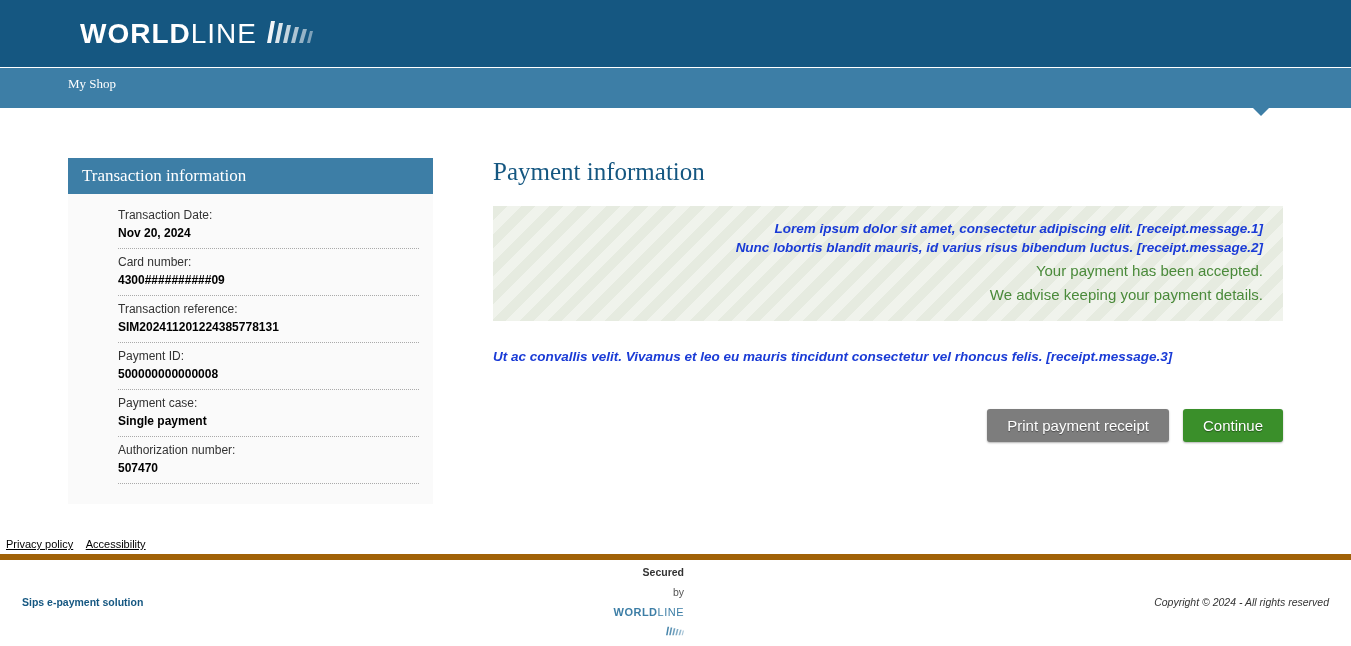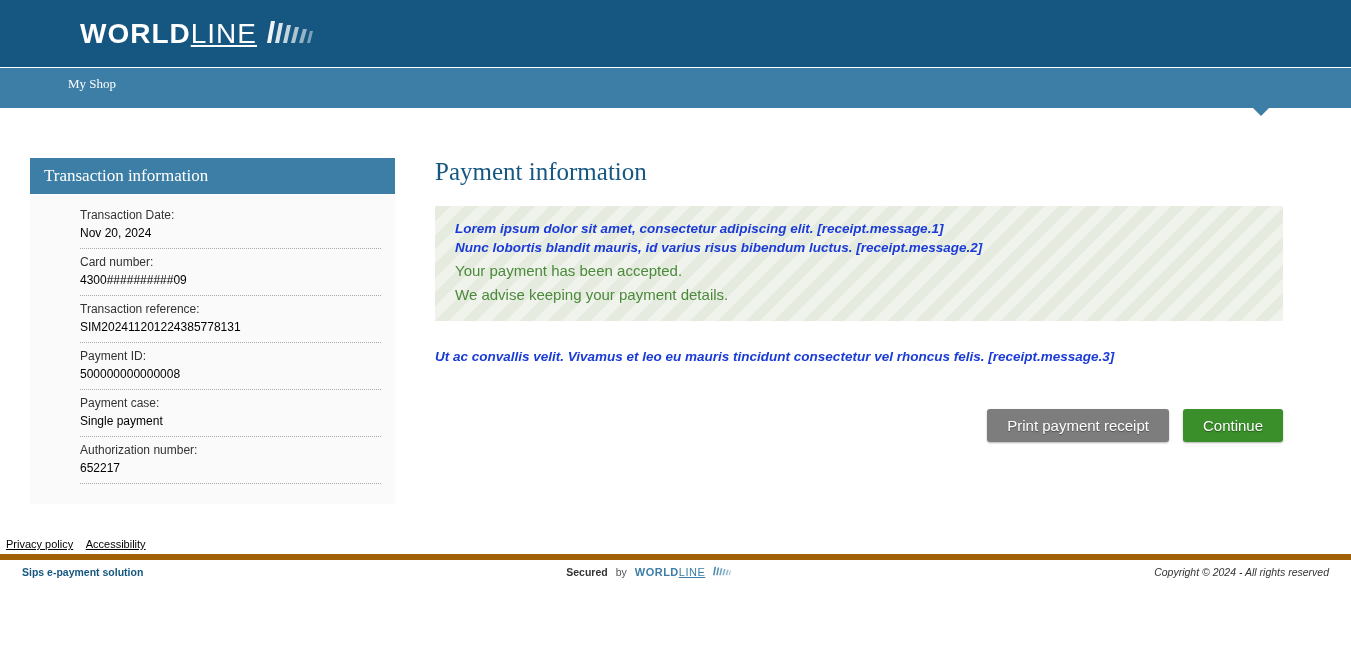--- a/index.html
+++ b/index.html
@@ -28,21 +28,20 @@
     }
     .logo-text {
       font-size: 28px;
       letter-spacing: 1px;
     }
     .logo-bold {
       font-weight: 900;
     }
     .logo-thin {
       font-weight: 300;
-      text-decoration: underline;
     }
     .logo-icon {
       margin-left: 10px;
     }
     .subheader {
       background: #3d7ea6;
       color: #fff;
       padding: 8px 68px 12px 68px;
       position: relative;
     }
@@ -63,22 +62,22 @@
       right: 82px;
       bottom: -8px;
       width: 0;
       height: 0;
       border-left: 8px solid transparent;
       border-right: 8px solid transparent;
       border-top: 8px solid #3d7ea6;
     }
     .container {
       display: flex;
-      padding: 50px 68px 30px 30px;
-      gap: 40px;
+      padding: 50px 68px 30px 68px;
+      gap: 60px;
     }
     .sidebar {
       width: 365px;
       flex-shrink: 0;
     }
     .panel-header {
       background: #3d7ea6;
       color: #fff;
       font-family: Georgia, serif;
       font-size: 17px;
@@ -96,21 +95,21 @@
     .field:last-child {
       border-bottom: 1px dotted #aaa;
     }
     .field-label {
       font-size: 12px;
       color: #333;
       margin-bottom: 4px;
     }
     .field-value {
       font-size: 12px;
-      font-weight: normal;
+      font-weight: bold;
       color: #000;
     }
     .main {
       flex: 1;
     }
     .page-title {
       font-family: Georgia, serif;
       font-size: 25px;
       color: #155781;
       margin-bottom: 20px;
@@ -118,21 +117,21 @@
     }
     .message-box {
       background: repeating-linear-gradient(
         -45deg,
         #f0f3ec,
         #f0f3ec 10px,
         #e6ebe0 10px,
         #e6ebe0 20px
       );
       padding: 14px 20px;
-      text-align: left;
+      text-align: right;
       margin-bottom: 28px;
     }
     .msg-placeholder {
       color: #1a3bd6;
       font-style: italic;
       font-weight: bold;
       font-size: 13.5px;
       line-height: 1.4;
     }
     .msg-accepted {
@@ -189,20 +188,21 @@
     }
     .footer-left {
       color: #155781;
       font-weight: bold;
     }
     .footer-center {
       display: flex;
       align-items: flex-end;
       gap: 8px;
       color: #555;
+      flex-direction: column;
     }
     .secured-bold {
       font-weight: bold;
       color: #333;
     }
     .footer-worldline {
       color: #3d7ea6;
       font-size: 11px;
       letter-spacing: 0.5px;
     }
@@ -260,21 +260,21 @@
       <div class="field">
         <div class="field-label">Payment ID:</div>
         <div class="field-value">500000000000008</div>
       </div>
       <div class="field">
         <div class="field-label">Payment case:</div>
         <div class="field-value">Single payment</div>
       </div>
       <div class="field">
         <div class="field-label">Authorization number:</div>
-        <div class="field-value">652217</div>
+        <div class="field-value">507470</div>
       </div>
     </div>
   </div>
 
   <div class="main">
     <h1 class="page-title">Payment information</h1>
 
     <div class="message-box">
       <div class="msg-placeholder">Lorem ipsum dolor sit amet, consectetur adipiscing elit. [receipt.message.1]</div>
       <div class="msg-placeholder">Nunc lobortis blandit mauris, id varius risus bibendum luctus. [receipt.message.2]</div>

